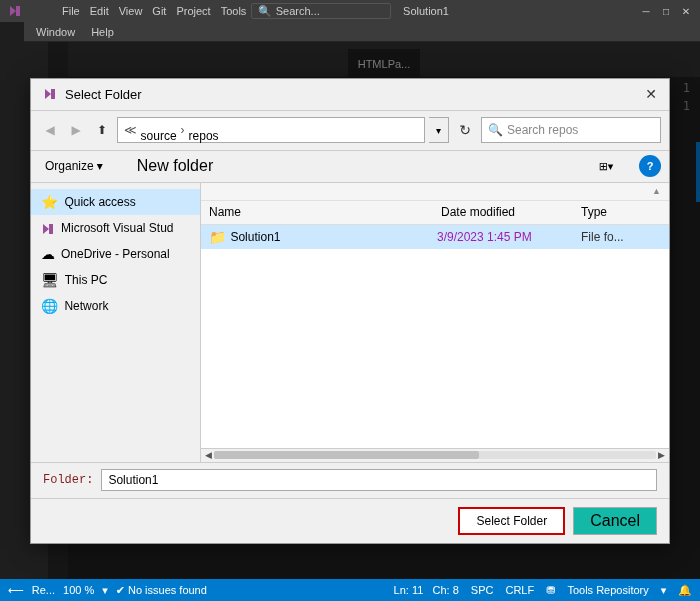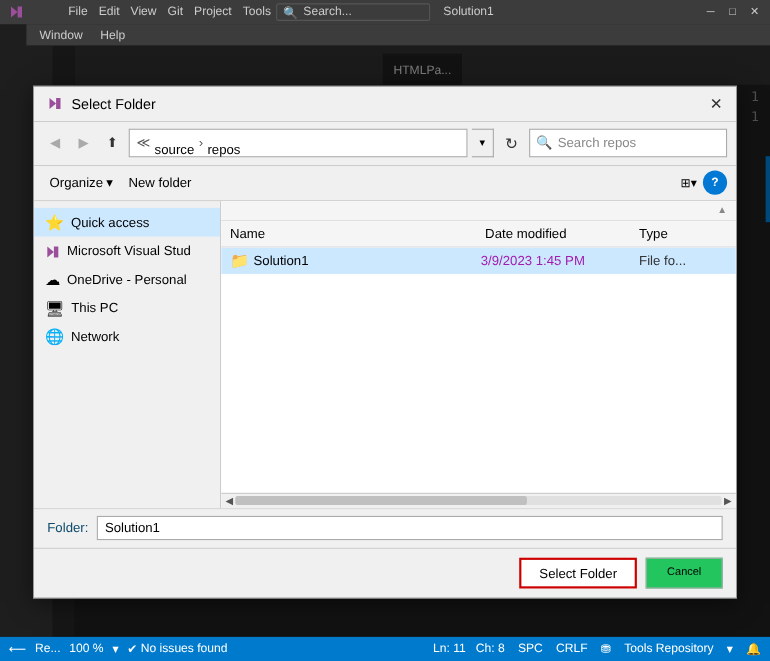--- a/index.html
+++ b/index.html
@@ -285,37 +285,37 @@
       color: #888;
     }
 
     
     .toolbar {
       height: 32px;
       background: #f0f0f0;
       display: flex;
       align-items: center;
       padding: 0 8px;
-      gap: 0;
+      gap: 20px;
       border-bottom: 1px solid #ccc;
     }
     .organize-btn {
       display: flex;
       align-items: center;
       gap: 3px;
       padding: 2px 6px;
       font-size: 12px;
       cursor: pointer;
       background: transparent;
       border: none;
       color: #000;
     }
     .new-folder-btn {
       padding: 2px 8px;
-      font-size: 12px;
+      font-size: 16px;
       cursor: pointer;
       background: transparent;
       border: none;
       color: #000;
     }
     .toolbar-spacer { flex: 1; }
     .view-btn {
       width: 26px;
       height: 24px;
       display: flex;
@@ -437,21 +437,21 @@
     .folder-row {
       height: 36px;
       display: flex;
       align-items: center;
       padding: 0 12px;
       background: #f0f0f0;
       gap: 8px;
       border-bottom: 1px solid #ccc;
       font-size: 12px;
     }
-    .folder-label { color: #0c4a6e; white-space: nowrap; }
+    .folder-label { color: #7f1d1d; white-space: nowrap; font-family: Liberation Mono, monospace; }
     .folder-input {
       flex: 1;
       height: 22px;
       background: #fff;
       border: 1px solid #aaa;
       padding: 0 6px;
       font-size: 12px;
       color: #000;
       outline: none;
     }
@@ -471,23 +471,23 @@
       background: #fff;
       border: 2px solid #cc0000;
       font-size: 12px;
       cursor: pointer;
       color: #000;
       min-width: 90px;
       height: 28px;
     }
     .btn-cancel {
       padding: 4px 16px;
-      background: #22c55e;
+      background: #14b8a6;
       border: 1px solid #aaa;
-      font-size: 10px;
+      font-size: 16px;
       cursor: pointer;
       color: #000;
       min-width: 70px;
       height: 28px;
     }
 
     
     .status-bar {
       position: absolute;
       bottom: 0;

